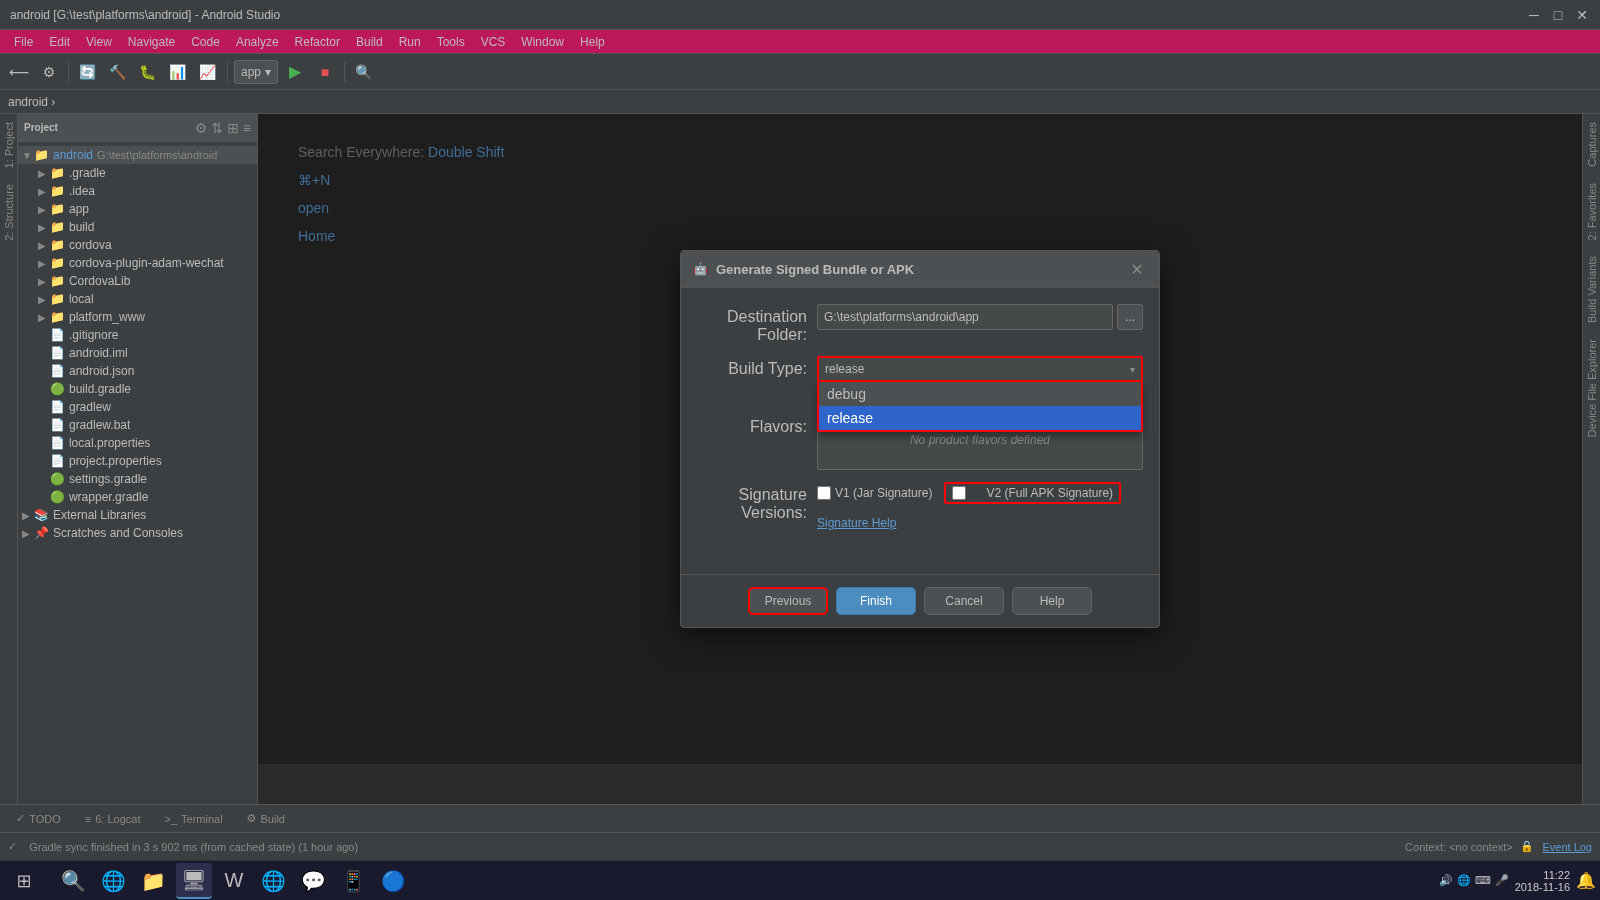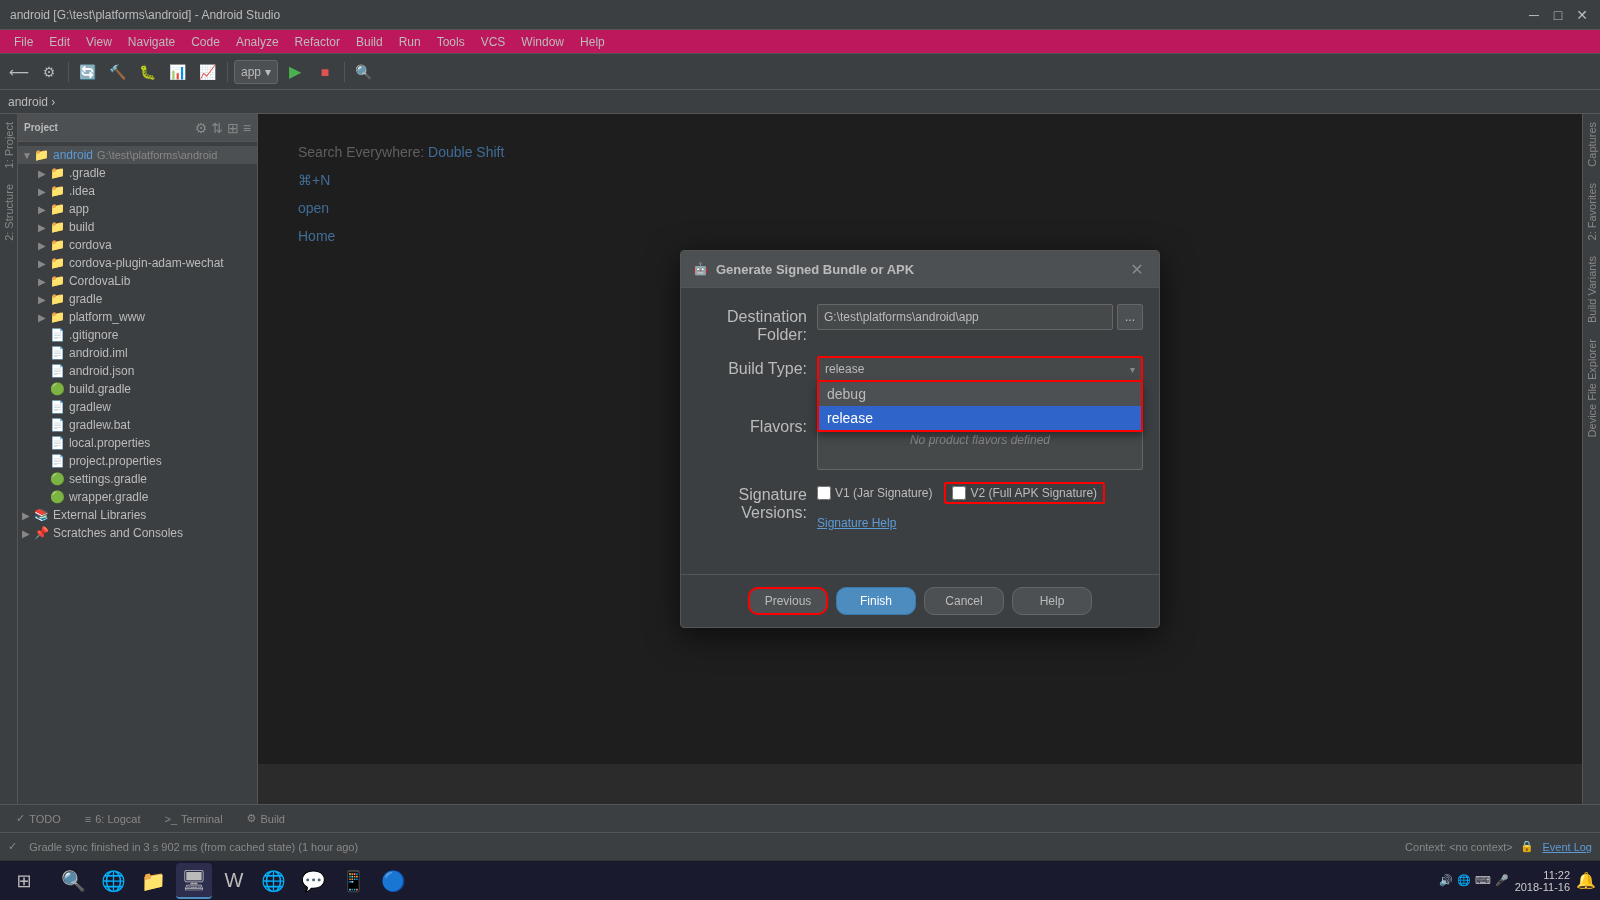--- a/index.html
+++ b/index.html
@@ -432,37 +432,37 @@
       cursor: pointer;
       text-decoration: underline;
     }
     
     .v2-checkbox-wrap {
       border: 2px solid #ff0000;
       padding: 2px 6px;
       border-radius: 2px;
       display: flex;
       align-items: center;
-      gap: 4px;
+      gap: 20px;
     }
 
     
     #dialog-footer {
       display: flex;
       justify-content: center;
       gap: 8px;
       padding: 12px 16px;
       border-top: 1px solid #555;
     }
     .dlg-btn {
       min-width: 80px;
       height: 28px;
       background: #4c5052;
       border: 1px solid #666;
-      border-radius: 10px;
+      border-radius: 5px;
       color: #bbbbbb;
       font-size: 12px;
       cursor: pointer;
       padding: 0 12px;
     }
     .dlg-btn.primary {
       background: #4c8cbf;
       border-color: #3a7aad;
       color: #fff;
     }
@@ -601,21 +601,21 @@
       <div class="tree-item">
         <span class="indent" style="width:16px;"></span>
         <span class="arrow">▶</span>
         <span class="icon folder-icon">📁</span>
         <span>CordovaLib</span>
       </div>
       <div class="tree-item">
         <span class="indent" style="width:16px;"></span>
         <span class="arrow">▶</span>
         <span class="icon folder-icon">📁</span>
-        <span>gradle</span>
+        <span>local</span>
       </div>
       <div class="tree-item">
         <span class="indent" style="width:16px;"></span>
         <span class="arrow">▶</span>
         <span class="icon folder-icon">📁</span>
         <span>platform_www</span>
       </div>
       <div class="tree-item">
         <span class="indent" style="width:16px;"></span>
         <span class="arrow" style="visibility:hidden;">▶</span>

